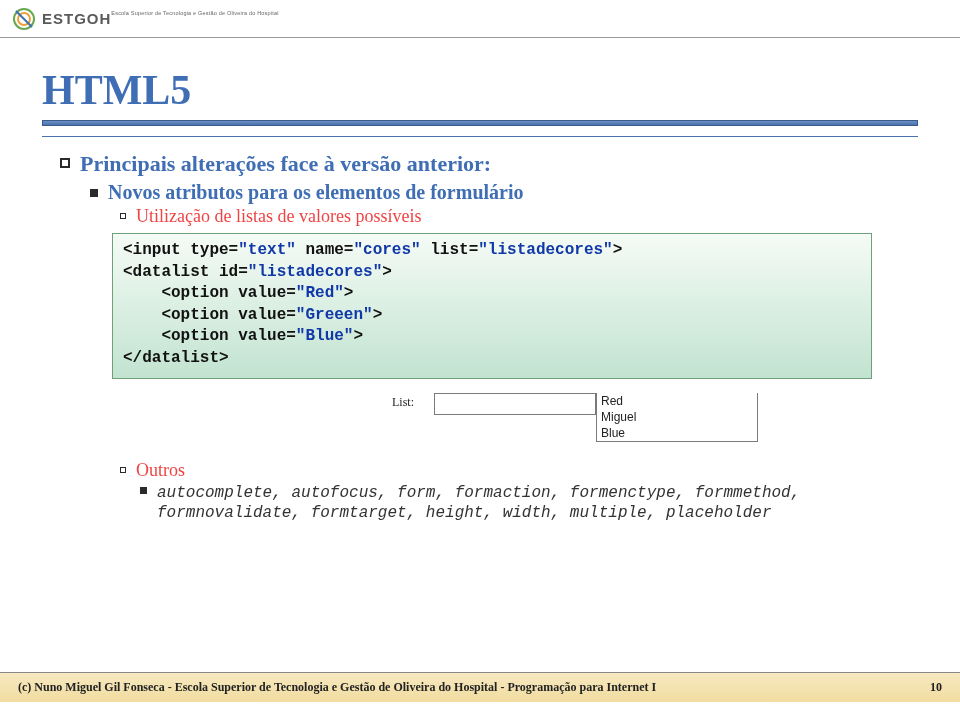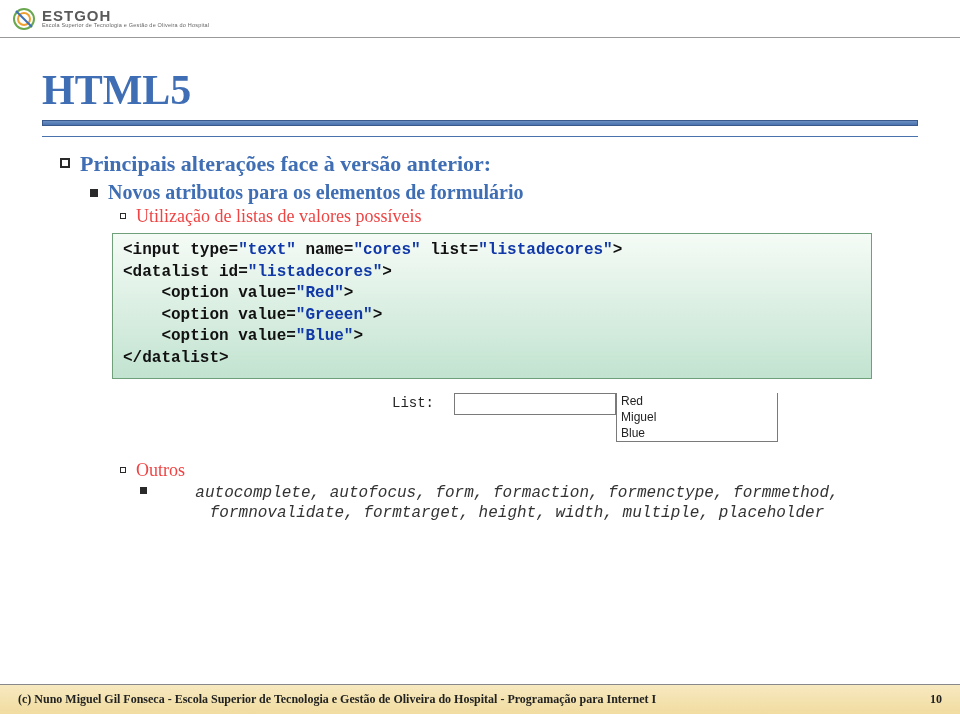--- a/index.html
+++ b/index.html
@@ -22,21 +22,21 @@
     display: flex;
     align-items: center;
     gap: 6px;
   }
   .logo-mark {
     width: 24px;
     height: 24px;
     position: relative;
   }
   .logo-mark svg { width: 100%; height: 100%; }
-  .logo-text { display: flex; flex-direction: column; line-height: 1; }
+  .logo-text { display: flex; flex-direction: row; line-height: 1; }
   .logo-main {
     font-weight: bold;
     font-size: 15px;
     letter-spacing: 1px;
     color: #5a5a5a;
   }
   .logo-sub {
     font-size: 5.5px;
     color: #666;
     letter-spacing: 0.2px;
@@ -122,22 +122,22 @@
   }
   .code-box .blue { color: #1038a8; }
   .list-demo {
     margin-left: 350px;
     margin-top: 4px;
     display: flex;
     align-items: flex-start;
     gap: 20px;
   }
   .list-label {
-    font-family: Liberation Mono, monospace;
-    font-size: 14px;
+    font-family: Liberation Serif, serif;
+    font-size: 12px;
     color: #222;
     padding-top: 2px;
   }
   .list-input-wrap { display: flex; flex-direction: row; }
   .list-input {
     width: 162px;
     height: 22px;
     border: 1px solid #7a7a7a;
     background: #fff;
   }
@@ -154,25 +154,24 @@
   .outros-block { margin-top: 18px; }
   .sub-text {
     font-family: "Courier New", monospace;
     font-size: 16px;
     color: #333;
     font-style: italic;
     line-height: 1.3;
     margin-left: 98px;
     margin-top: 2px;
     max-width: 720px;
-    text-align: center;
   }
   .footer {
     position: absolute;
-    bottom: 4px;
+    bottom: 16px;
     left: 0;
     right: 0;
     height: 30px;
     border-top: 1px solid #888;
     background: linear-gradient(#f7e9c0, #f1dca0);
     display: flex;
     align-items: center;
     justify-content: space-between;
     padding: 0 18px;
     font-family: "Comic Sans MS", cursive, Verdana;

